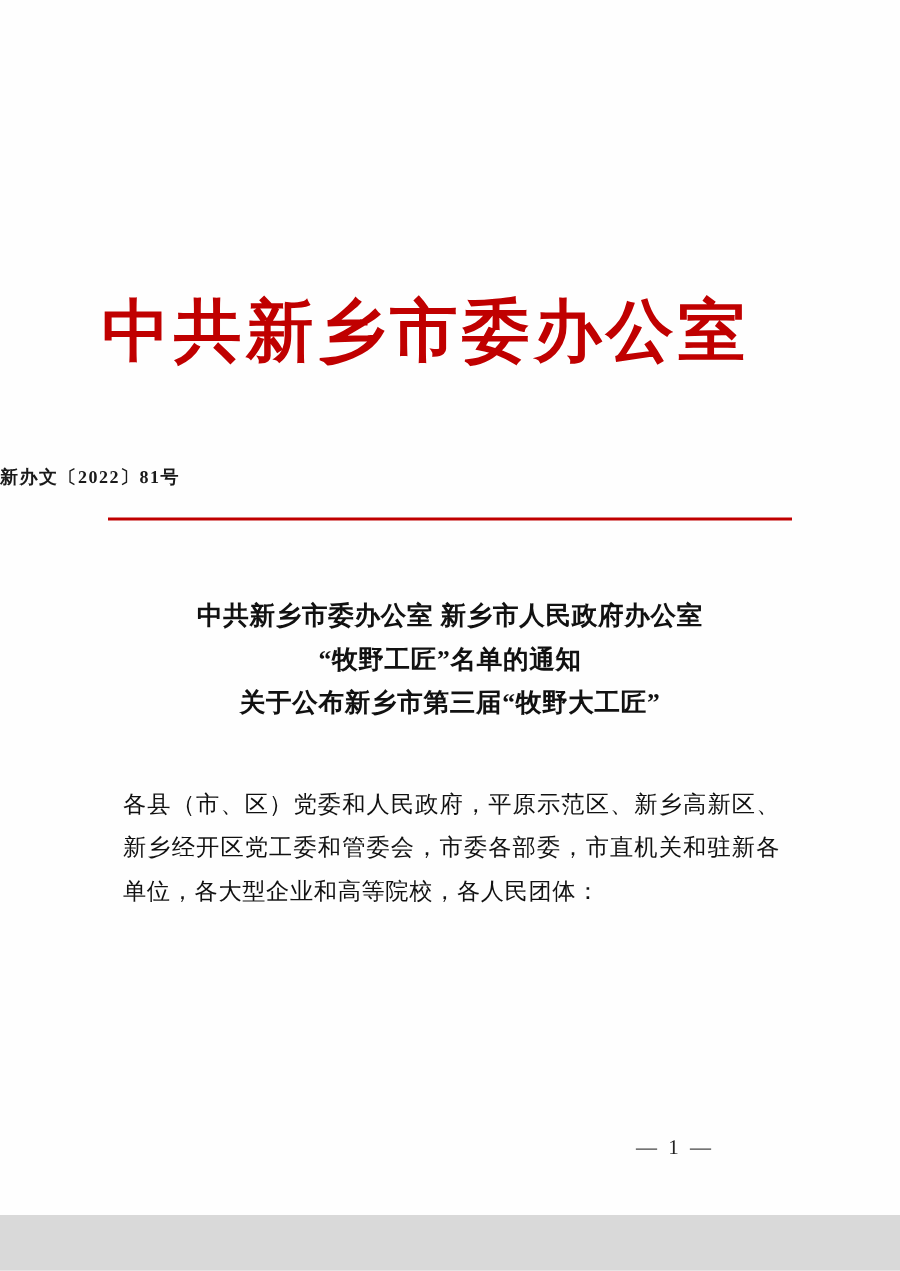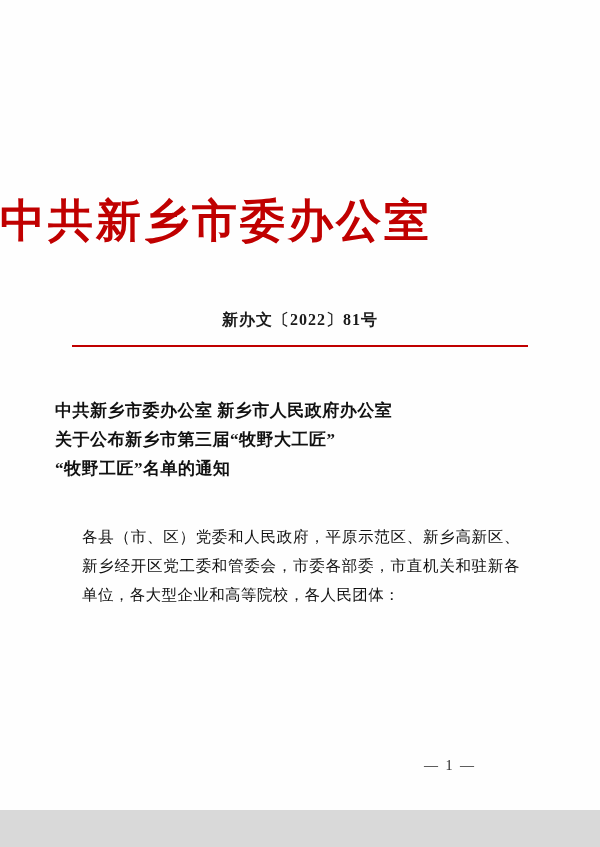--- a/index.html
+++ b/index.html
@@ -34,56 +34,56 @@
     height: 37px;
     background: #d9d9d9;
   }
 
   
   .masthead {
     position: absolute;
     top: 198px;
     left: 0;
     width: 500px;
-    text-align: left;
+    text-align: right;
     color: #c00000;
     font-family: "DejaVu Serif", "Liberation Serif", serif;
     font-weight: bold;
     font-size: 45px;
     letter-spacing: 3px;
     line-height: 1;
     white-space: nowrap;
   }
 
   .doc-number {
     position: absolute;
     top: 310px;
     left: 0;
     width: 600px;
-    text-align: center;
-    font-size: 16px;
+    font-size: 12px;
     font-weight: bold;
     color: #1a1a1a;
     letter-spacing: 1px;
   }
 
   .red-rule {
     position: absolute;
     top: 345px;
     left: 72px;
     width: 456px;
     height: 2px;
     background: #c00000;
   }
 
   .title-block {
     position: absolute;
     top: 396px;
     left: 55px;
     width: 490px;
+    text-align: center;
     font-size: 17px;
     font-weight: bold;
     color: #111;
     line-height: 29px;
     letter-spacing: 0.5px;
   }
   .title-block .line {
     display: block;
     white-space: nowrap;
   }
@@ -129,22 +129,22 @@
   <div class="sheet">
 
     <div class="masthead">中共新乡市委办公室</div>
 
     <div class="doc-number">新办文〔2022〕81号</div>
 
     <div class="red-rule"></div>
 
     <div class="title-block">
       <span class="line">中共新乡市委办公室 新乡市人民政府办公室</span>
+      <span class="line">“牧野工匠”名单的通知</span>
       <span class="line">关于公布新乡市第三届“牧野大工匠”</span>
-      <span class="line">“牧野工匠”名单的通知</span>
     </div>
 
     <div class="body-block">
       <p>各县（市、区）党委和人民政府，平原示范区、新乡高新区、新乡经开区党工委和管委会，市委各部委，市直机关和驻新各单位，各大型企业和高等院校，各人民团体：</p>
     </div>
 
     <div class="page-number">
       <span class="pn-inner">— 1 —</span>
     </div>
 

